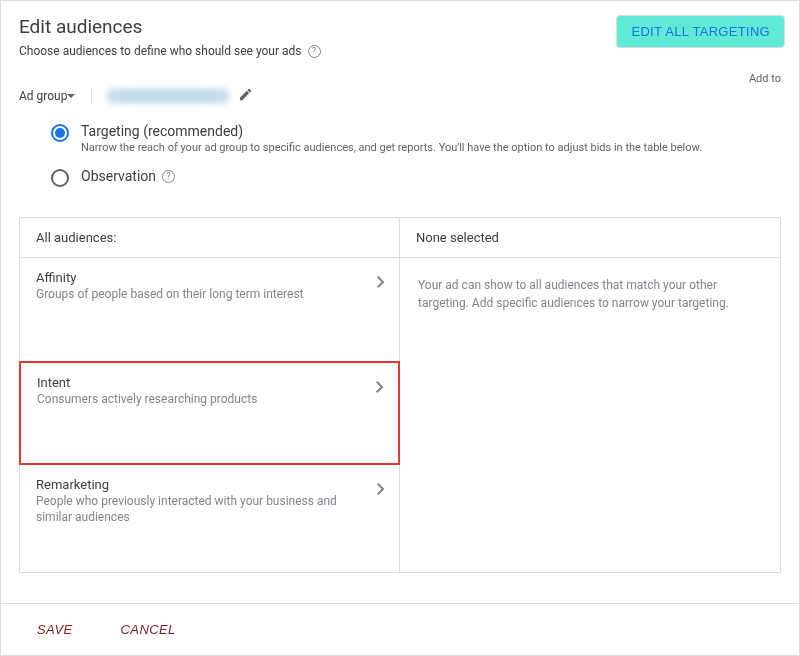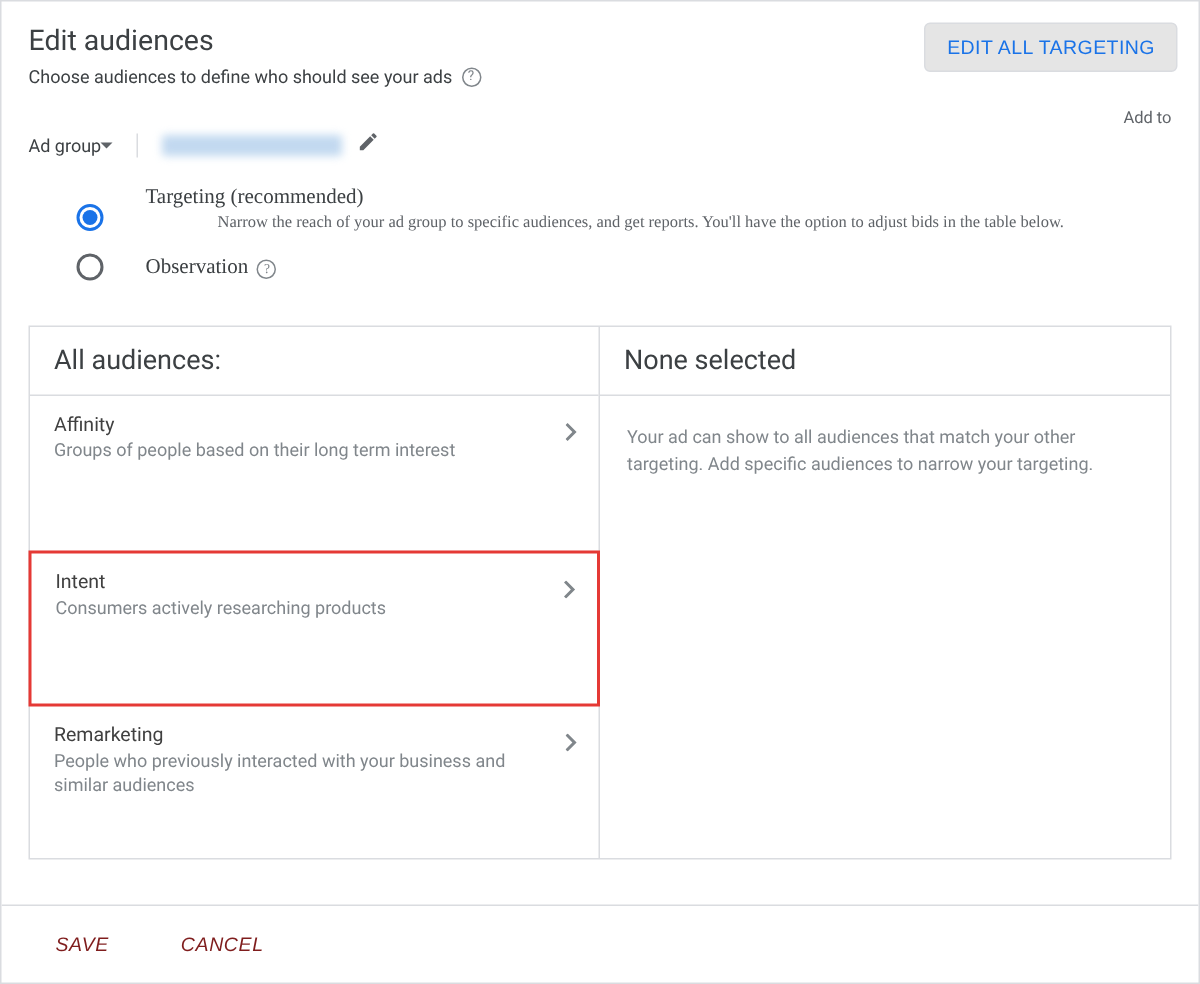--- a/index.html
+++ b/index.html
@@ -32,21 +32,21 @@
       color: #3c4043;
       display: flex;
       align-items: center;
       gap: 6px;
     }
     .edit-all-btn {
       position: absolute;
       top: 14px;
       right: 14px;
       border: 1px solid #dadce0;
-      background: #e5e5e5;
+      background: #5eead4;
       color: #1a73e8;
       font-size: 13px;
       font-weight: 500;
       letter-spacing: 0.3px;
       padding: 8px 14px;
       border-radius: 4px;
       cursor: pointer;
     }
     .addto-section {
       padding: 14px 18px 0 18px;
@@ -106,24 +106,23 @@
       display: inline-flex;
       align-items: center;
       justify-content: center;
       cursor: pointer;
     }
     .radio-section {
       padding: 18px 40px 12px 50px;
     }
     .radio-option {
       display: flex;
-      align-items: flex-end;
-      gap: 28px;
+      align-items: flex-start;
+      gap: 12px;
       margin-bottom: 14px;
-      font-family: Liberation Serif, serif;
     }
     .radio-outer {
       width: 18px;
       height: 18px;
       border-radius: 50%;
       border: 2px solid #5f6368;
       display: flex;
       align-items: center;
       justify-content: center;
       flex-shrink: 0;
@@ -143,40 +142,39 @@
       font-size: 14px;
       color: #3c4043;
       display: flex;
       align-items: center;
       gap: 6px;
     }
     .radio-desc {
       font-size: 11px;
       color: #5f6368;
       margin-top: 2px;
-      margin-left: 48px;
     }
     .panel-container {
       margin: 4px 18px 0 18px;
       border: 1px solid #dadce0;
       display: flex;
       height: 356px;
     }
     .panel-left {
       width: 50%;
       border-right: 1px solid #dadce0;
       display: flex;
       flex-direction: column;
     }
     .panel-right {
       width: 50%;
     }
     .panel-header {
       padding: 12px 16px;
-      font-size: 18px;
+      font-size: 13px;
       color: #3c4043;
       border-bottom: 1px solid #dadce0;
     }
     .category-item {
       position: relative;
       padding: 12px 40px 12px 16px;
       cursor: pointer;
       border-bottom: 1px solid #f1f1f1;
     }
     .category-item.tall {

